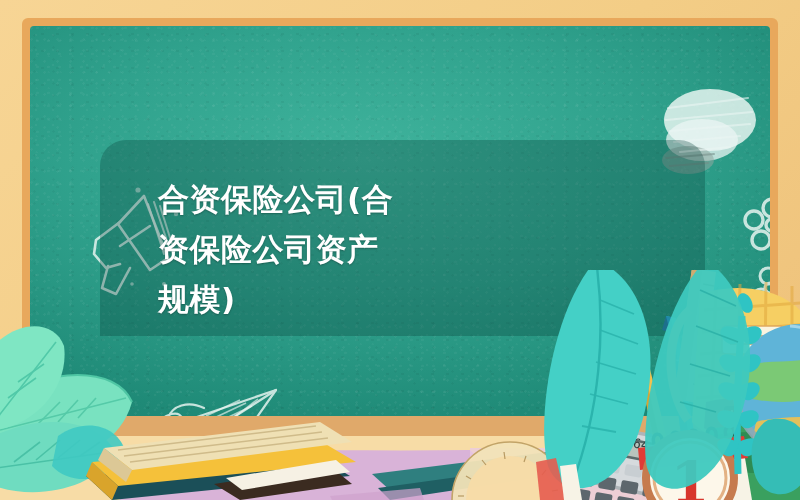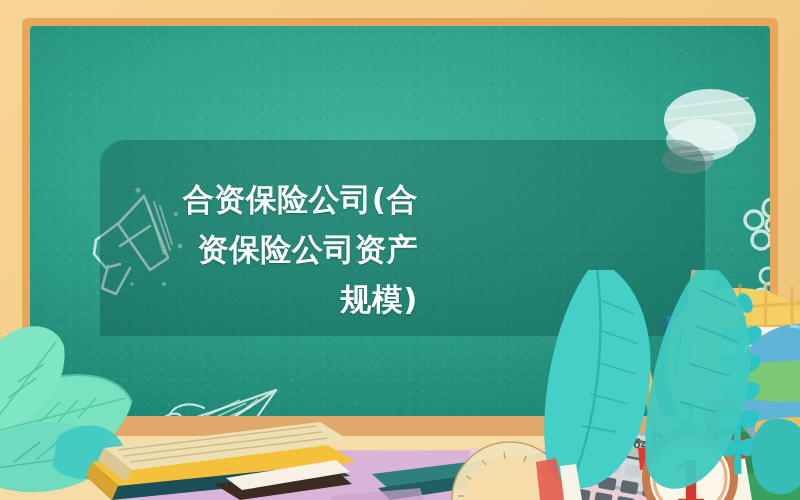--- a/index.html
+++ b/index.html
@@ -54,31 +54,30 @@
     position:absolute;
     left:100px;top:140px;width:605px;height:196px;
     background:rgba(8,62,55,.30);
     border-radius:26px 26px 26px 0;
     z-index:6;
   }
 
   
   .headline{
     position:absolute;
-    left:168px;top:174px;width:250px;
+    left:158px;top:174px;width:250px;
     z-index:9;
     color:#ffffff;
     font-size:31px;
     line-height:1.62;
     font-weight:700;
     letter-spacing:.5px;
     font-family:"DejaVu Sans","Liberation Sans",sans-serif;
     text-shadow:0 1px 2px rgba(0,0,0,.28);
     white-space:pre-wrap;
-    text-align:right;
   }
 
   
   .doodle{position:absolute;z-index:5;pointer-events:none;}
   .doodle svg{display:block;}
   .chalk-stroke{
     fill:none;stroke:#ecf7f3;stroke-linecap:round;stroke-linejoin:round;
     opacity:.82;
   }
 

